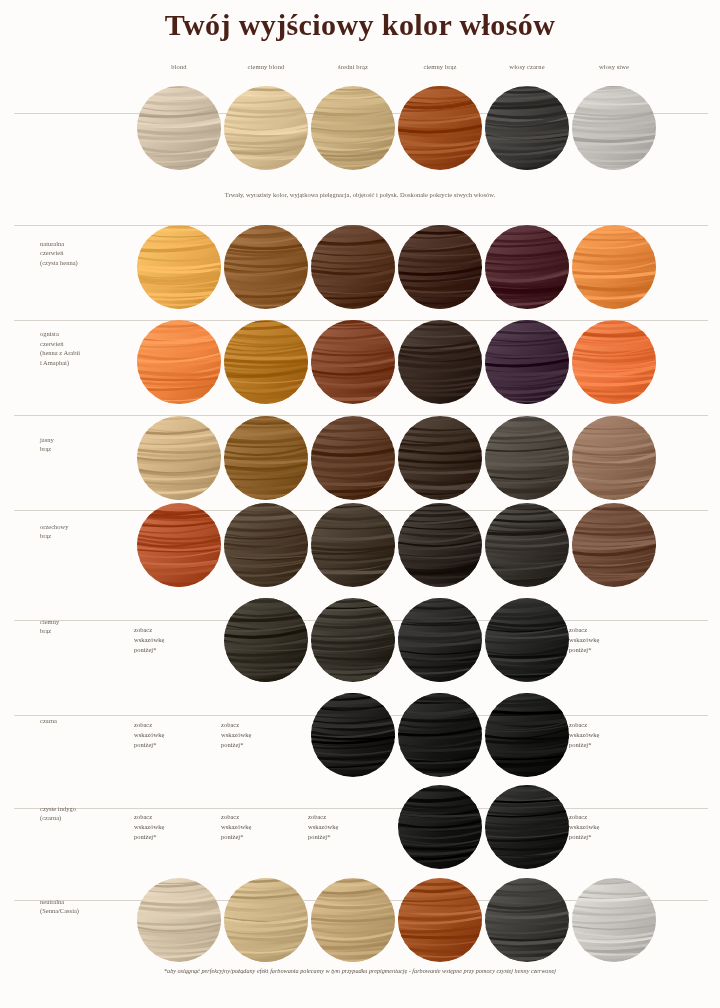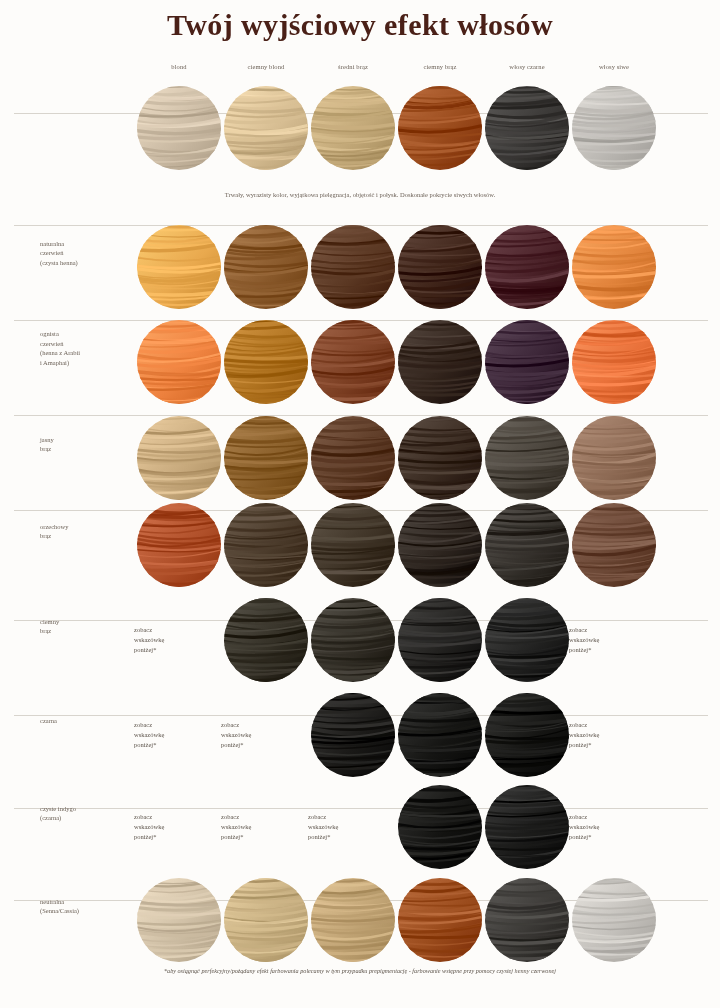--- a/index.html
+++ b/index.html
@@ -98,21 +98,21 @@
     color: #5d544b;
     font-style: italic;
     font-family: "Liberation Serif", serif;
   }
 </style>
 </head>
 <body>
 
 <div class="page">
 
-  <div class="title">Twój wyjściowy efekt włosów</div>
+  <div class="title">Twój wyjściowy kolor włosów</div>
 
   <div class="col-headers"></div>
 
   <div id="dynamic-layer">
       <div class="rule" style="top: 113px;"></div>
       <div class="rule" style="top: 225px;"></div>
       <div class="rule" style="top: 320px;"></div>
       <div class="rule" style="top: 415px;"></div>
       <div class="rule" style="top: 510px;"></div>
       <div class="rule" style="top: 620px;"></div>

